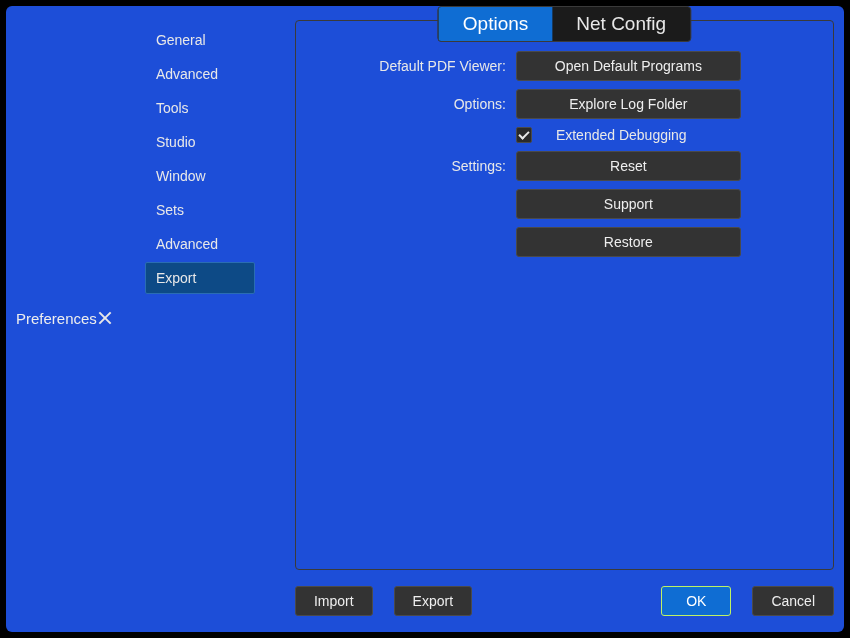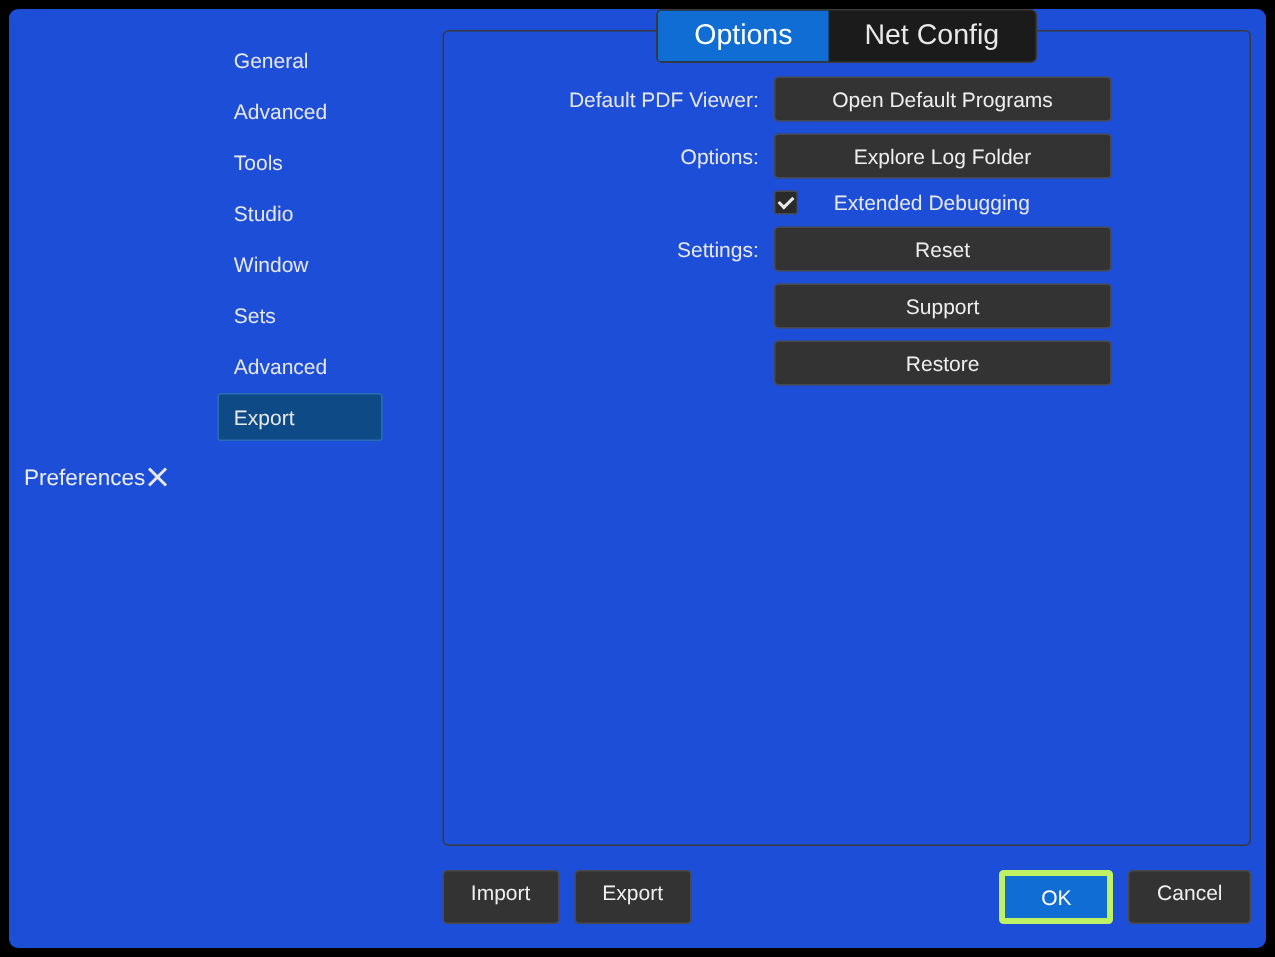--- a/index.html
+++ b/index.html
@@ -150,25 +150,25 @@
       border-right: 2px solid #e8e8e8;
       border-bottom: 2px solid #e8e8e8;
       transform: rotate(45deg);
     }
 
     .footer {
       display: flex;
       justify-content: space-between;
       padding: 16px 0 6px 0;
     }
-    .footer-left, .footer-right { display: flex; gap: 10px; }
+    .footer-left, .footer-right { display: flex; gap: 21px; }
     .footer .btn { padding: 6px 18px; }
     .btn.primary {
       background: #0f6dd3;
-      border: 4px solid #bef264;
+      border: 1px solid #bef264;
       color: #fff;
       padding: 6px 24px;
     }
   </style>
 </head>
 <body>
 
 <div class="window">
   <div class="titlebar">
     <div class="title">Preferences</div>

